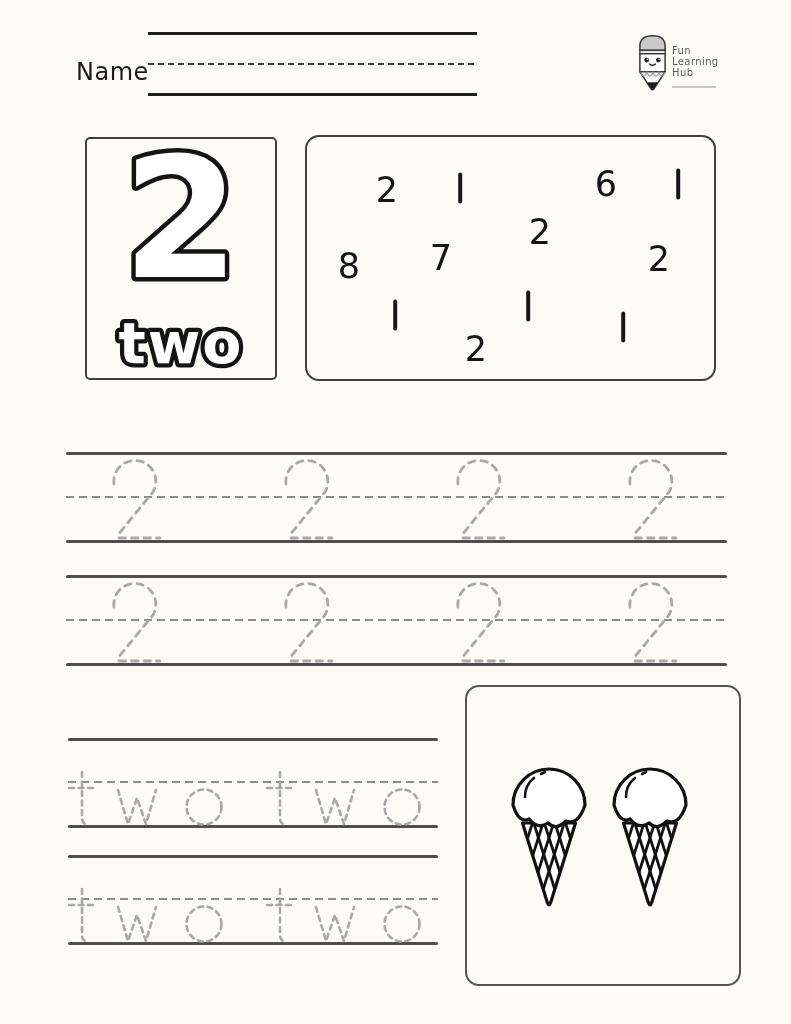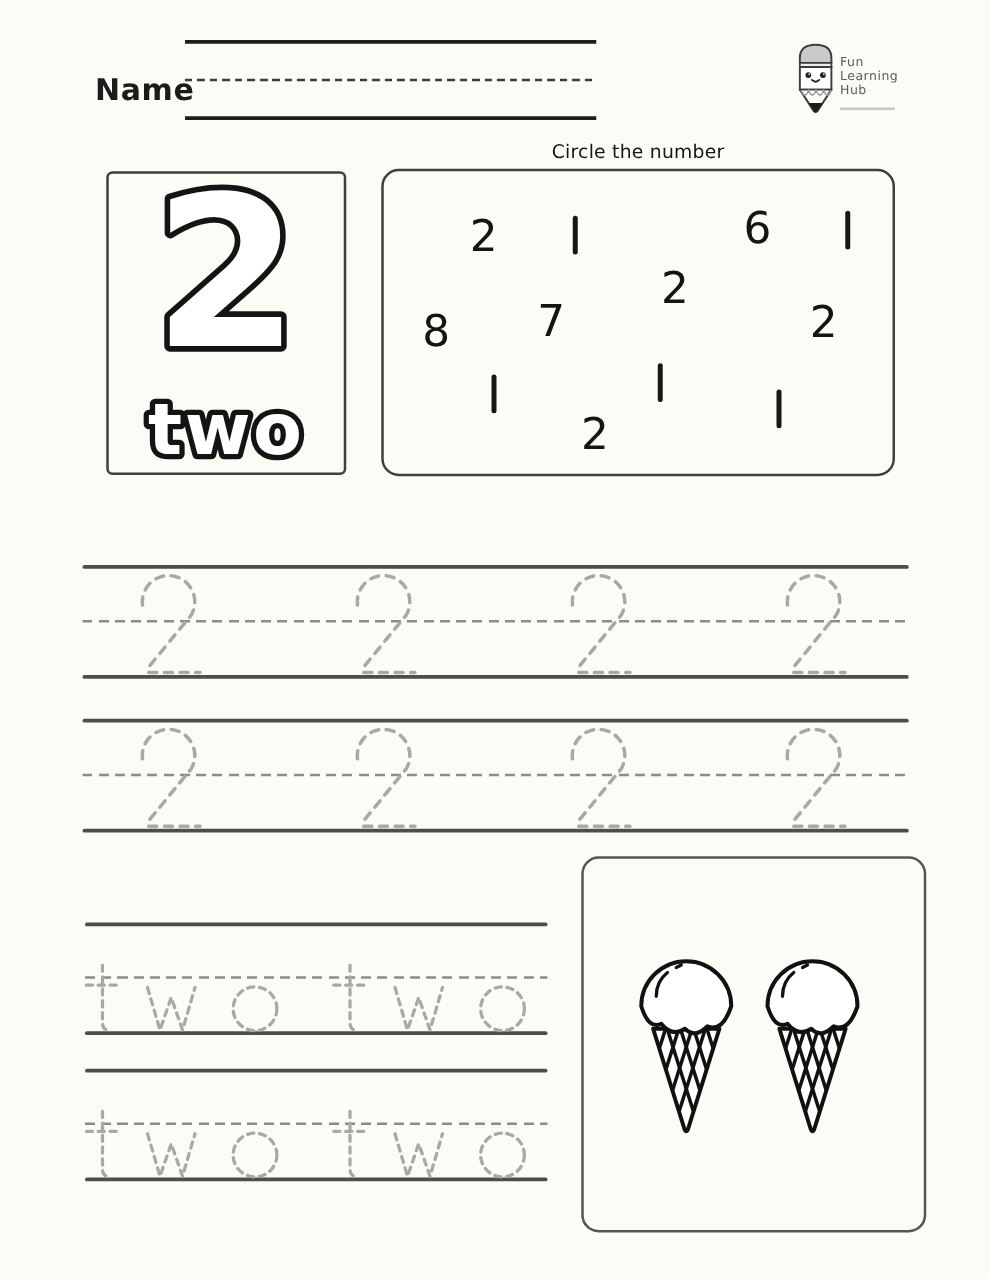--- a/index.html
+++ b/index.html
@@ -8,21 +8,21 @@
     background:#fcfbf6;color:#1b1b1b;
     font-family:"DejaVu Sans","Liberation Sans",sans-serif;
     overflow:hidden;
   }
   .abs{position:absolute}
   
   .rule{position:absolute;height:3px;background:#4d4d4d;border-radius:2px}
   .rule-dash{position:absolute;height:2px;background:repeating-linear-gradient(90deg,#8c8c8c 0 8px,transparent 8px 13px)}
   .name-rule{position:absolute;height:2.6px;background:#1e1e1e}
   .name-dash{position:absolute;height:1.8px;background:repeating-linear-gradient(90deg,#3c3c3c 0 6px,transparent 6px 10px)}
-  .name-label{position:absolute;left:76px;top:58px;font-size:24px;font-weight:700;letter-spacing:.5px}
+  .name-label{position:absolute;left:76px;top:58px;font-size:24px;font-weight:400;letter-spacing:.5px}
   .section-title{position:absolute;font-size:15px;font-weight:500;letter-spacing:.2px;text-align:center;color:#161616}
   .box{position:absolute;border:2px solid #3f3f3f;border-radius:14px;background:transparent}
   .box.square{border-radius:5px}
   .box.thin{border-color:#555;border-width:2.5px}
   
   #scatter{position:absolute;inset:0}
   .scatter-num{position:absolute;transform:translate(-50%,-50%);font-size:35px;font-weight:500;color:#141414;line-height:1}
   .scatter-num .vbar{display:block;width:3.6px;height:31px;background:#171717;border-radius:2px}
   
   .brand-text{position:absolute;left:672px;top:45px;color:#5c5c5c;font-size:10px;line-height:11px;letter-spacing:.4px}
@@ -57,21 +57,20 @@
     <div>Hub</div>
   </div>
   <div class="brand-underline"></div>
 
   <div class="box square" style="left:85px;top:137px;width:188px;height:239px"></div>
   <svg class="abs" style="left:85px;top:137px" width="192" height="243">
     <text x="96" y="140" text-anchor="middle" font-size="168" font-weight="bold" fill="#ffffff" stroke="#141414" stroke-width="9" paint-order="stroke" stroke-linejoin="round">2</text>
     <text x="96" y="226" text-anchor="middle" font-size="57" font-weight="bold" letter-spacing="2" fill="#ffffff" stroke="#141414" stroke-width="8.5" paint-order="stroke" stroke-linejoin="round">two</text>
   </svg>
 
-  <div class="section-title" style="left:305px;top:112px;width:411px">Circle the number</div>
   <div class="box" style="left:305px;top:135px;width:407px;height:242px"></div>
   <div id="scatter">
       <span class="scatter-num" style="left: 387px; top: 190px;">2</span>
       <span class="scatter-num" style="left: 460px; top: 188px;">
         <i class="vbar"></i>
       </span>
       <span class="scatter-num" style="left: 606px; top: 184px;">6</span>
       <span class="scatter-num" style="left: 678px; top: 184px;">
         <i class="vbar"></i>
       </span>

